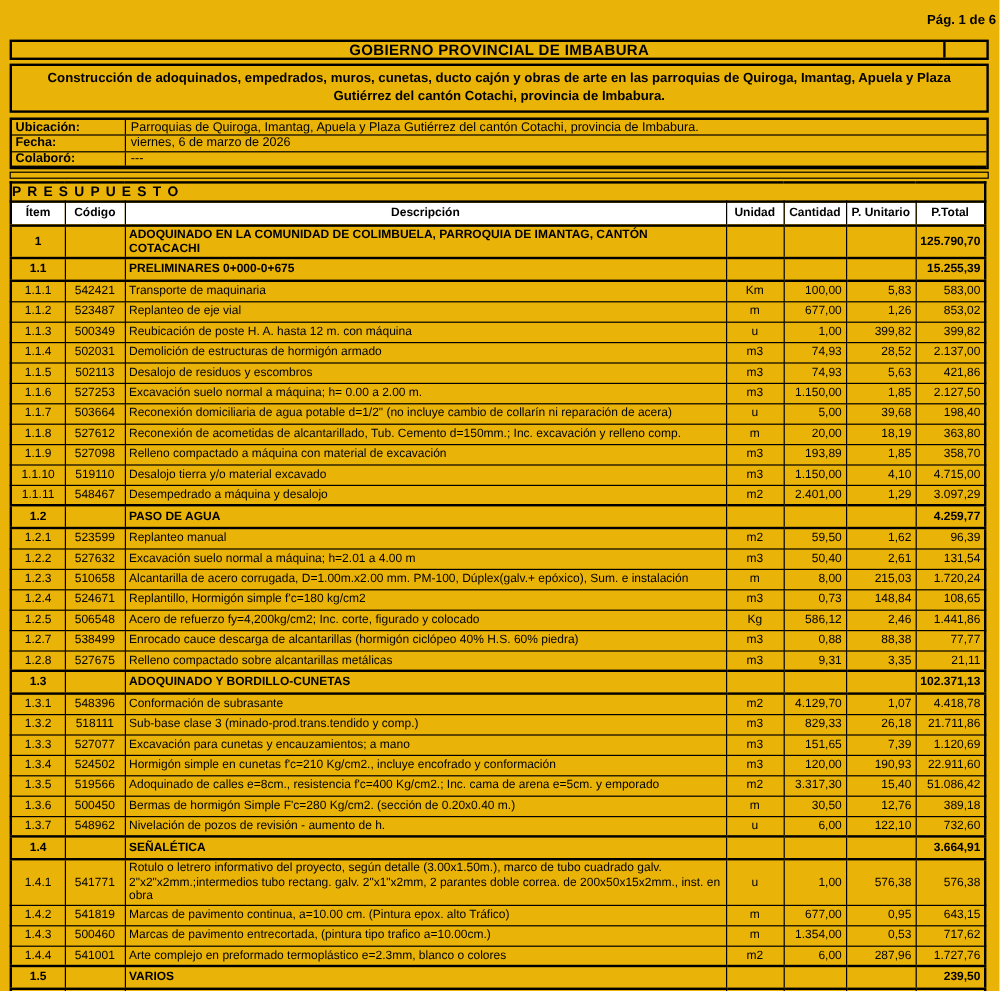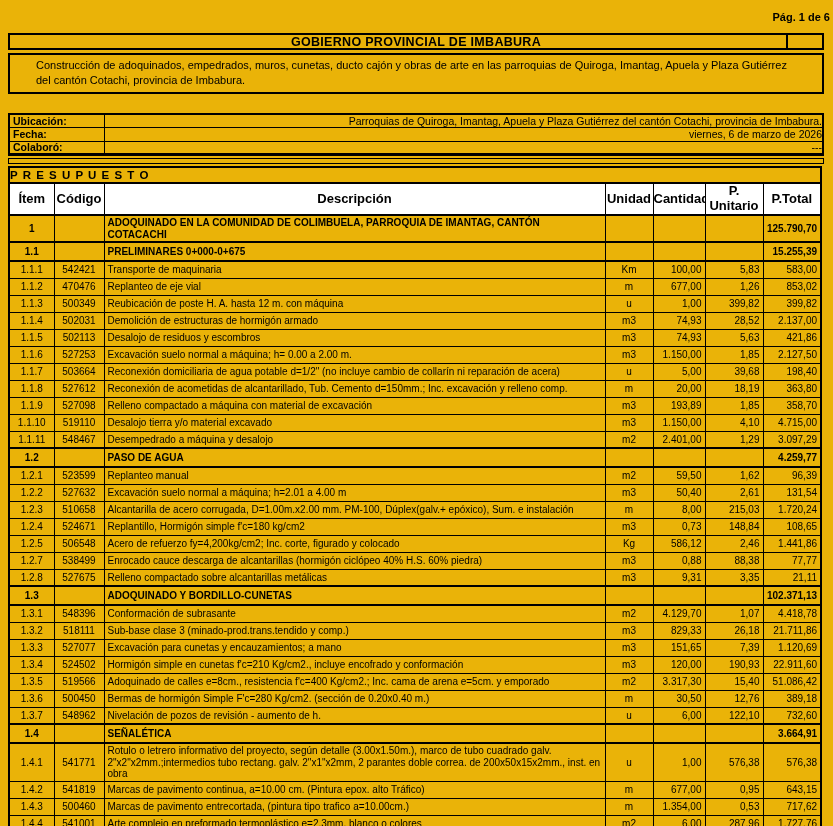--- a/index.html
+++ b/index.html
@@ -28,25 +28,26 @@
   .page-num {
     position: absolute; top: 11px; right: 3px;
     font-weight: bold; font-size: 11px; z-index: 5; white-space: nowrap;
   }
 
   
   .desc-box {
     margin-top: 3px;
     border: 2px solid #000;
     padding: 3px 26px 4px 26px;
-    font-weight: normal; font-size: 11px; line-height: 1.35;
+    text-align: center;
+    font-weight: bold; font-size: 11px; line-height: 1.35;
   }
 
   
-  .info-box { margin-top: 19px; border: 2px solid #000; border-bottom-width: 1px; text-align: right; }
+  .info-box { margin-top: 4px; border: 2px solid #000; border-bottom-width: 1px; }
   .info-row { display: flex; border-bottom: 1px solid #000; height: 13.5px; align-items: center; }
   .info-row:last-child { border-bottom: 2px solid #000; }
   .info-label { width: 95px; border-right: 1px solid #000; font-weight: bold; font-size: 10.5px; padding-left: 3px; height: 100%; display:flex; align-items:center; }
   .info-value { flex: 1; font-size: 10.5px; padding-left: 4px; }
 
   .spacer-box { margin-top: 2px; border: 1px solid #000; height: 6px; }
 
   
   table.budget {
     margin-top: 2px;
@@ -61,21 +62,21 @@
     line-height: 1.15;
     overflow: hidden;
   }
   tr.presupuesto-row td {
     border: 2px solid #000;
     font-weight: bold; font-size: 11.5px;
     height: 16px; letter-spacing: 1px;
   }
   tr.cols-row th {
     border-bottom: 2px solid #000; border-top: 2px solid #000;
-    font-weight: bold; font-size: 13px; text-align: center; height: 20px;
+    font-weight: bold; font-size: 10px; text-align: center; height: 20px;
     background: #fff;
   }
   .c-item   { text-align: center; }
   .c-codigo { text-align: center; }
   .c-desc   { text-align: left; padding: 1px 3px; }
   .c-unidad { text-align: center; }
   .c-cantidad, .c-punit, .c-ptotal { text-align: right; padding-right: 3px; }
 
   tr.r-item td { height: 17px; }
   tr.r-l2 td { height: 19px; border-top-width: 2px; border-bottom-width: 2px; }
@@ -164,21 +165,21 @@
             <td class="c-item">1.1.1</td>
             <td class="c-codigo">542421</td>
             <td class="c-desc">Transporte de maquinaria</td>
             <td class="c-unidad">Km</td>
             <td class="c-cantidad">100,00</td>
             <td class="c-punit">5,83</td>
             <td class="c-ptotal">583,00</td>
           </tr>
           <tr class="r-item">
             <td class="c-item">1.1.2</td>
-            <td class="c-codigo">470476</td>
+            <td class="c-codigo">523487</td>
             <td class="c-desc">Replanteo de eje vial</td>
             <td class="c-unidad">m</td>
             <td class="c-cantidad">677,00</td>
             <td class="c-punit">1,26</td>
             <td class="c-ptotal">853,02</td>
           </tr>
           <tr class="r-item">
             <td class="c-item">1.1.3</td>
             <td class="c-codigo">500349</td>
             <td class="c-desc">Reubicación de poste H. A. hasta 12 m. con máquina</td>

